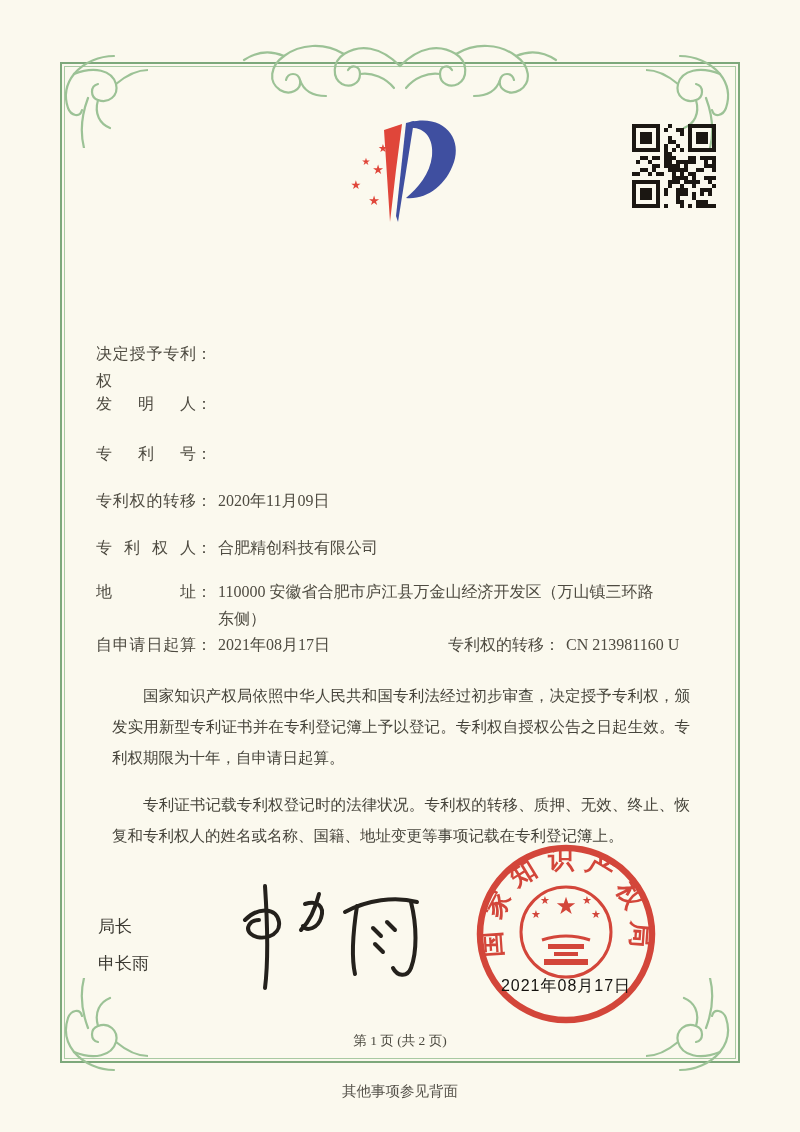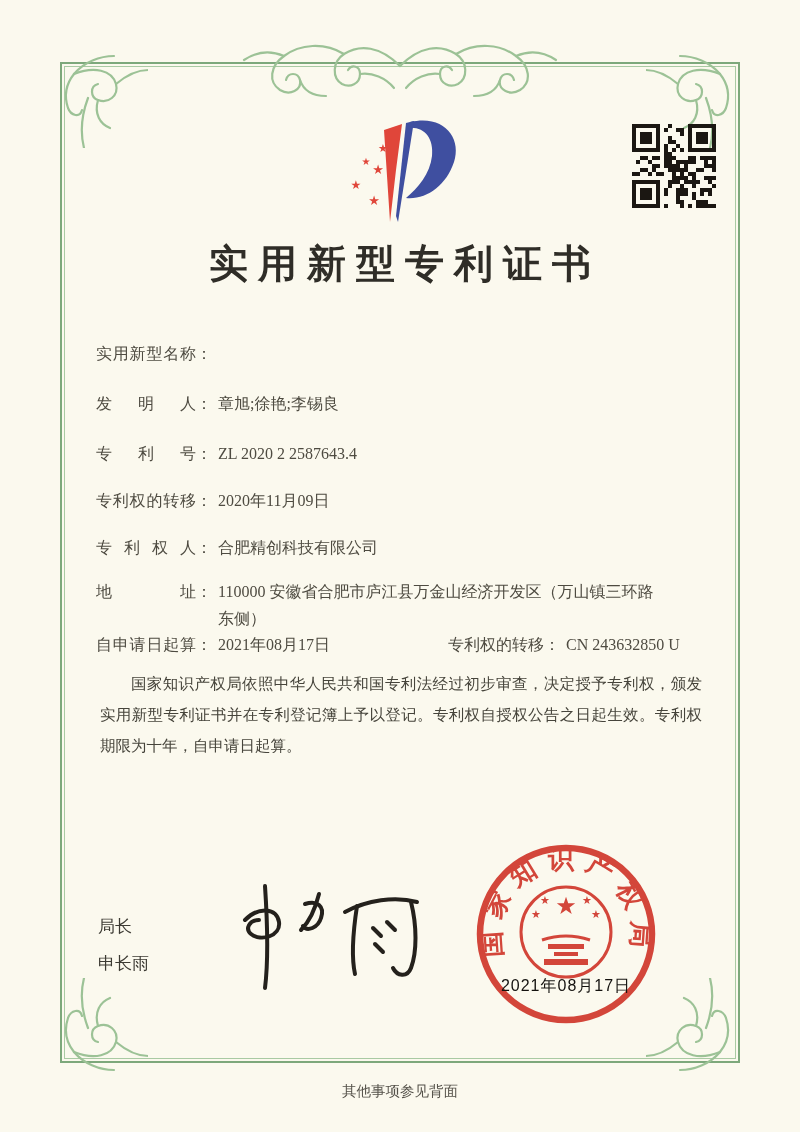--- a/index.html
+++ b/index.html
@@ -33,21 +33,21 @@
   .row{position:absolute;left:96px;right:92px;display:flex;align-items:flex-start;
     font-size:16px;line-height:27px;color:#4e4b41;}
   .flabel{display:inline-block;width:100px;text-align:justify;text-align-last:justify;
     flex:0 0 100px;}
   .fsep{flex:0 0 auto;}
   .fvalue{flex:1 1 auto;margin-left:6px;}
   .grant2{position:absolute;left:352px;top:0;display:flex;line-height:27px;}
   
   .body-text{position:absolute;left:96px;top:664px;width:610px;
     font-size:15.5px;line-height:31px;text-align:justify;color:#46443b;}
-  .body-text p{margin:4px;text-indent:2em;}
+  .body-text p{margin:16px;text-indent:2em;}
   
   .sig-label{position:absolute;left:98px;top:915px;font-size:17px;color:#3c3a33;}
   .sig-name{position:absolute;left:98px;top:952px;font-size:17px;color:#3c3a33;}
   .signature{position:absolute;left:215px;top:876px;}
   
   .seal{position:absolute;left:468px;top:836px;opacity:.93;}
   .seal-date{position:absolute;left:468px;top:976px;width:196px;text-align:center;
     font-size:16px;letter-spacing:1px;color:#14120f;font-family:"Liberation Sans","DejaVu Sans",sans-serif;}
   
   .pageno{position:absolute;left:0;top:1032px;width:100%;text-align:center;font-size:13.5px;color:#4c4a40;}
@@ -349,35 +349,32 @@
       <i style="grid-area:21/9"></i>
       <i style="grid-area:21/13"></i>
       <i style="grid-area:21/15"></i>
       <i style="grid-area:21/17"></i>
       <i style="grid-area:21/18"></i>
       <i style="grid-area:21/19"></i>
       <i style="grid-area:21/20"></i>
       <i style="grid-area:21/21"></i>
     </div>
 
-  <div class="title">实用新型专利证书</div>
 
   <div class="row" style="top:340px">
-    <span class="flabel">实用新型名称</span>
+    <span class="flabel">决定授予专利权</span>
       <span class="fsep">：</span>
   </div>
   <div class="row" style="top:390px">
     <span class="flabel">发明人</span>
       <span class="fsep">：</span>
-    <span class="fvalue">章旭;徐艳;李锡良</span>
   </div>
   <div class="row" style="top:440px">
     <span class="flabel">专利号</span>
       <span class="fsep">：</span>
-    <span class="fvalue">ZL 2020 2 2587643.4</span>
   </div>
   <div class="row" style="top:487px">
     <span class="flabel">专利权的转移</span>
       <span class="fsep">：</span>
     <span class="fvalue">2020年11月09日</span>
   </div>
   <div class="row" style="top:534px">
     <span class="flabel">专利权人</span>
       <span class="fsep">：</span>
     <span class="fvalue">合肥精创科技有限公司</span>
@@ -387,26 +384,27 @@
       <span class="fsep">：</span>
     <span class="fvalue">110000 安徽省合肥市庐江县万金山经济开发区（万山镇三环路东侧）</span>
   </div>
   <div class="row" style="top:631px">
     <span class="flabel">自申请日起算</span>
       <span class="fsep">：</span>
     <span class="fvalue" style="flex:0 0 auto">2021年08月17日</span>
     <span class="grant2">
       <span>专利权的转移</span>
         <span>：</span>
-      <span style="margin-left:6px">CN 243632850 U</span>
+      <span style="margin-left:6px">CN 213981160 U</span>
     </span>
   </div>
 
   <div class="body-text">
     <p>国家知识产权局依照中华人民共和国专利法经过初步审查，决定授予专利权，颁发实用新型专利证书并在专利登记簿上予以登记。专利权自授权公告之日起生效。专利权期限为十年，自申请日起算。</p>
+    <p>专利证书记载专利权登记时的法律状况。专利权的转移、质押、无效、终止、恢复和专利权人的姓名或名称、国籍、地址变更等事项记载在专利登记簿上。</p>
   </div>
 
   <div class="sig-label">局长</div>
   <div class="sig-name">申长雨</div>
 
   <svg class="signature" width="220" height="118" viewBox="0 0 220 118">
     <g fill="none" stroke="#24211c" stroke-width="4" stroke-linecap="round">
       <path d="M30,44 C44,30 62,32 64,46 C66,60 46,66 36,58 C30,53 34,44 44,44"></path>
       <path d="M50,10 C52,40 54,80 50,112"></path>
       <path d="M104,18 C100,34 94,46 86,54"></path>
@@ -436,15 +434,16 @@
     </g>
     <g>
       <path d="M74,104 Q98,96 122,104" fill="none" stroke="#d0392d" stroke-width="3"></path>
       <rect x="80" y="108" width="36" height="5" fill="#d0392d"></rect>
       <rect x="86" y="116" width="24" height="4" fill="#d0392d"></rect>
       <rect x="76" y="123" width="44" height="6" fill="#d0392d"></rect>
     </g>
   </svg>
   <div class="seal-date">2021年08月17日</div>
 
+  <div class="pageno">第 1 页 (共 2 页)</div>
   <div class="backnote">其他事项参见背面</div>
 
 </div>
 
 </body></html>

